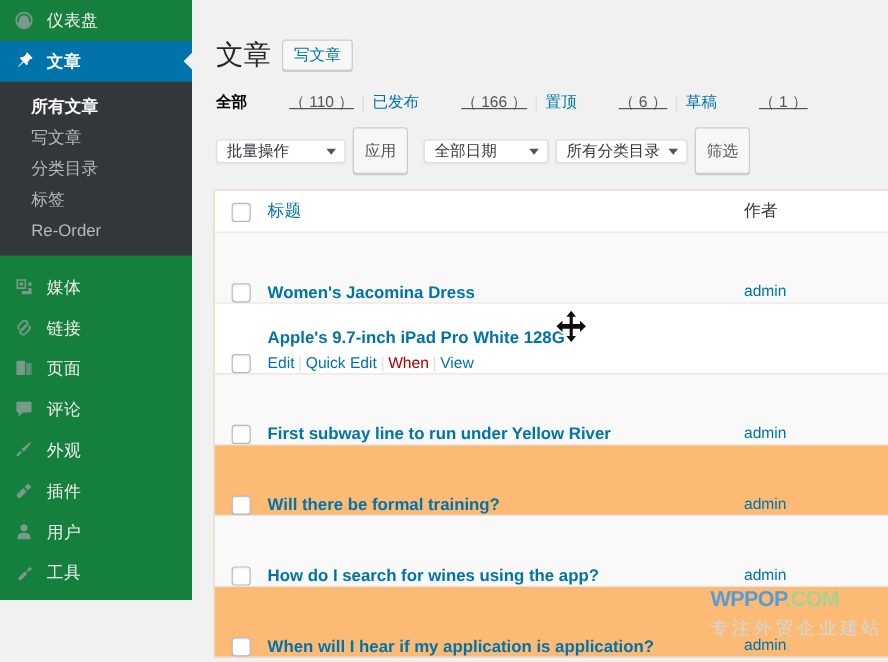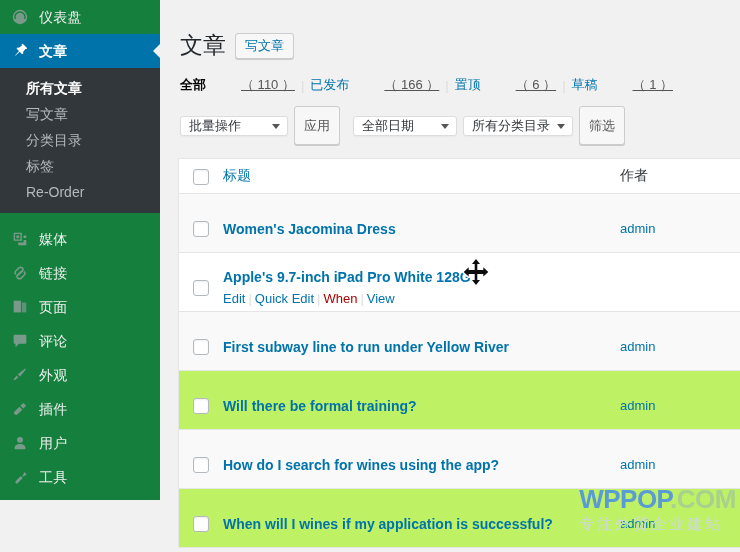--- a/index.html
+++ b/index.html
@@ -97,27 +97,27 @@
     padding: 0 9px; font-size: 13px; color: #555;
     border: 1px solid #ccc; border-radius: 3px;
     background: #f7f7f7; cursor: pointer; margin-right: 13px;
     box-shadow: 0 1px 0 #ccc;
   }
   .tn-button.last { margin-right: 0; }
 
   
   .wp-table {
     margin-top: 13px; margin-left: -2px;
-    width: 562px; background: #bef264;
+    width: 562px; background: #fdba74;
     border-top: 1px solid #e5e5e5;
     border-left: 1px solid #e5e5e5;
     font-size: 14px;
   }
   .tr {
-    display: flex; align-items: center;
+    display: flex; align-items: flex-end;
     border-bottom: 1px solid #e5e5e5;
     position: relative;
   }
   .tr.head { background: #fff; height: 35px; align-items: center; }
   .tr.body { min-height: 59px; padding-top: 11px; }
   .tr.alt { background: #f9f9f9; }
   .tr.hovered { background: #fff; }
   .td-cb { width: 44px; flex: 0 0 44px; display:flex; justify-content:center; padding-top: 1px; }
   .cb {
     width: 16px; height: 16px; background: #fff;
@@ -146,21 +146,21 @@
     color: #0073aa; font-size: 13px; line-height: 18px; cursor: pointer;
     text-decoration: none;
   }
 
   
   #watermark {
     position: absolute; right: 4px; bottom: 18px;
     text-align: left; pointer-events: none; user-select: none;
   }
   #watermark .wm-main {
-    font-size: 26px; font-weight: bold; letter-spacing: -.5px;
+    font-size: 18px; font-weight: bold; letter-spacing: -.5px;
     line-height: 28px;
   }
   #watermark .wm-blue { color: #5b9bd5; }
   #watermark .wm-green { color: #a9d18e; }
   #watermark .wm-sub {
     font-size: 15px; color: #cfd8dc; letter-spacing: 3px;
     line-height: 20px; margin-top: 1px;
   }
 
   
@@ -426,21 +426,21 @@
           <div class="td-author">
             <a class="author-name">admin</a>
           </div>
         </div>
 
         <div class="tr body">
           <div class="td-cb">
             <span class="cb"></span>
           </div>
           <div class="td-title">
-            <a class="row-title">When will I wines if my application is successful?</a>
+            <a class="row-title">When will I hear if my application is application?</a>
           </div>
           <div class="td-author">
             <a class="author-name">admin</a>
           </div>
         </div>
 
       </div>
     </div>
 
     <div id="watermark">

